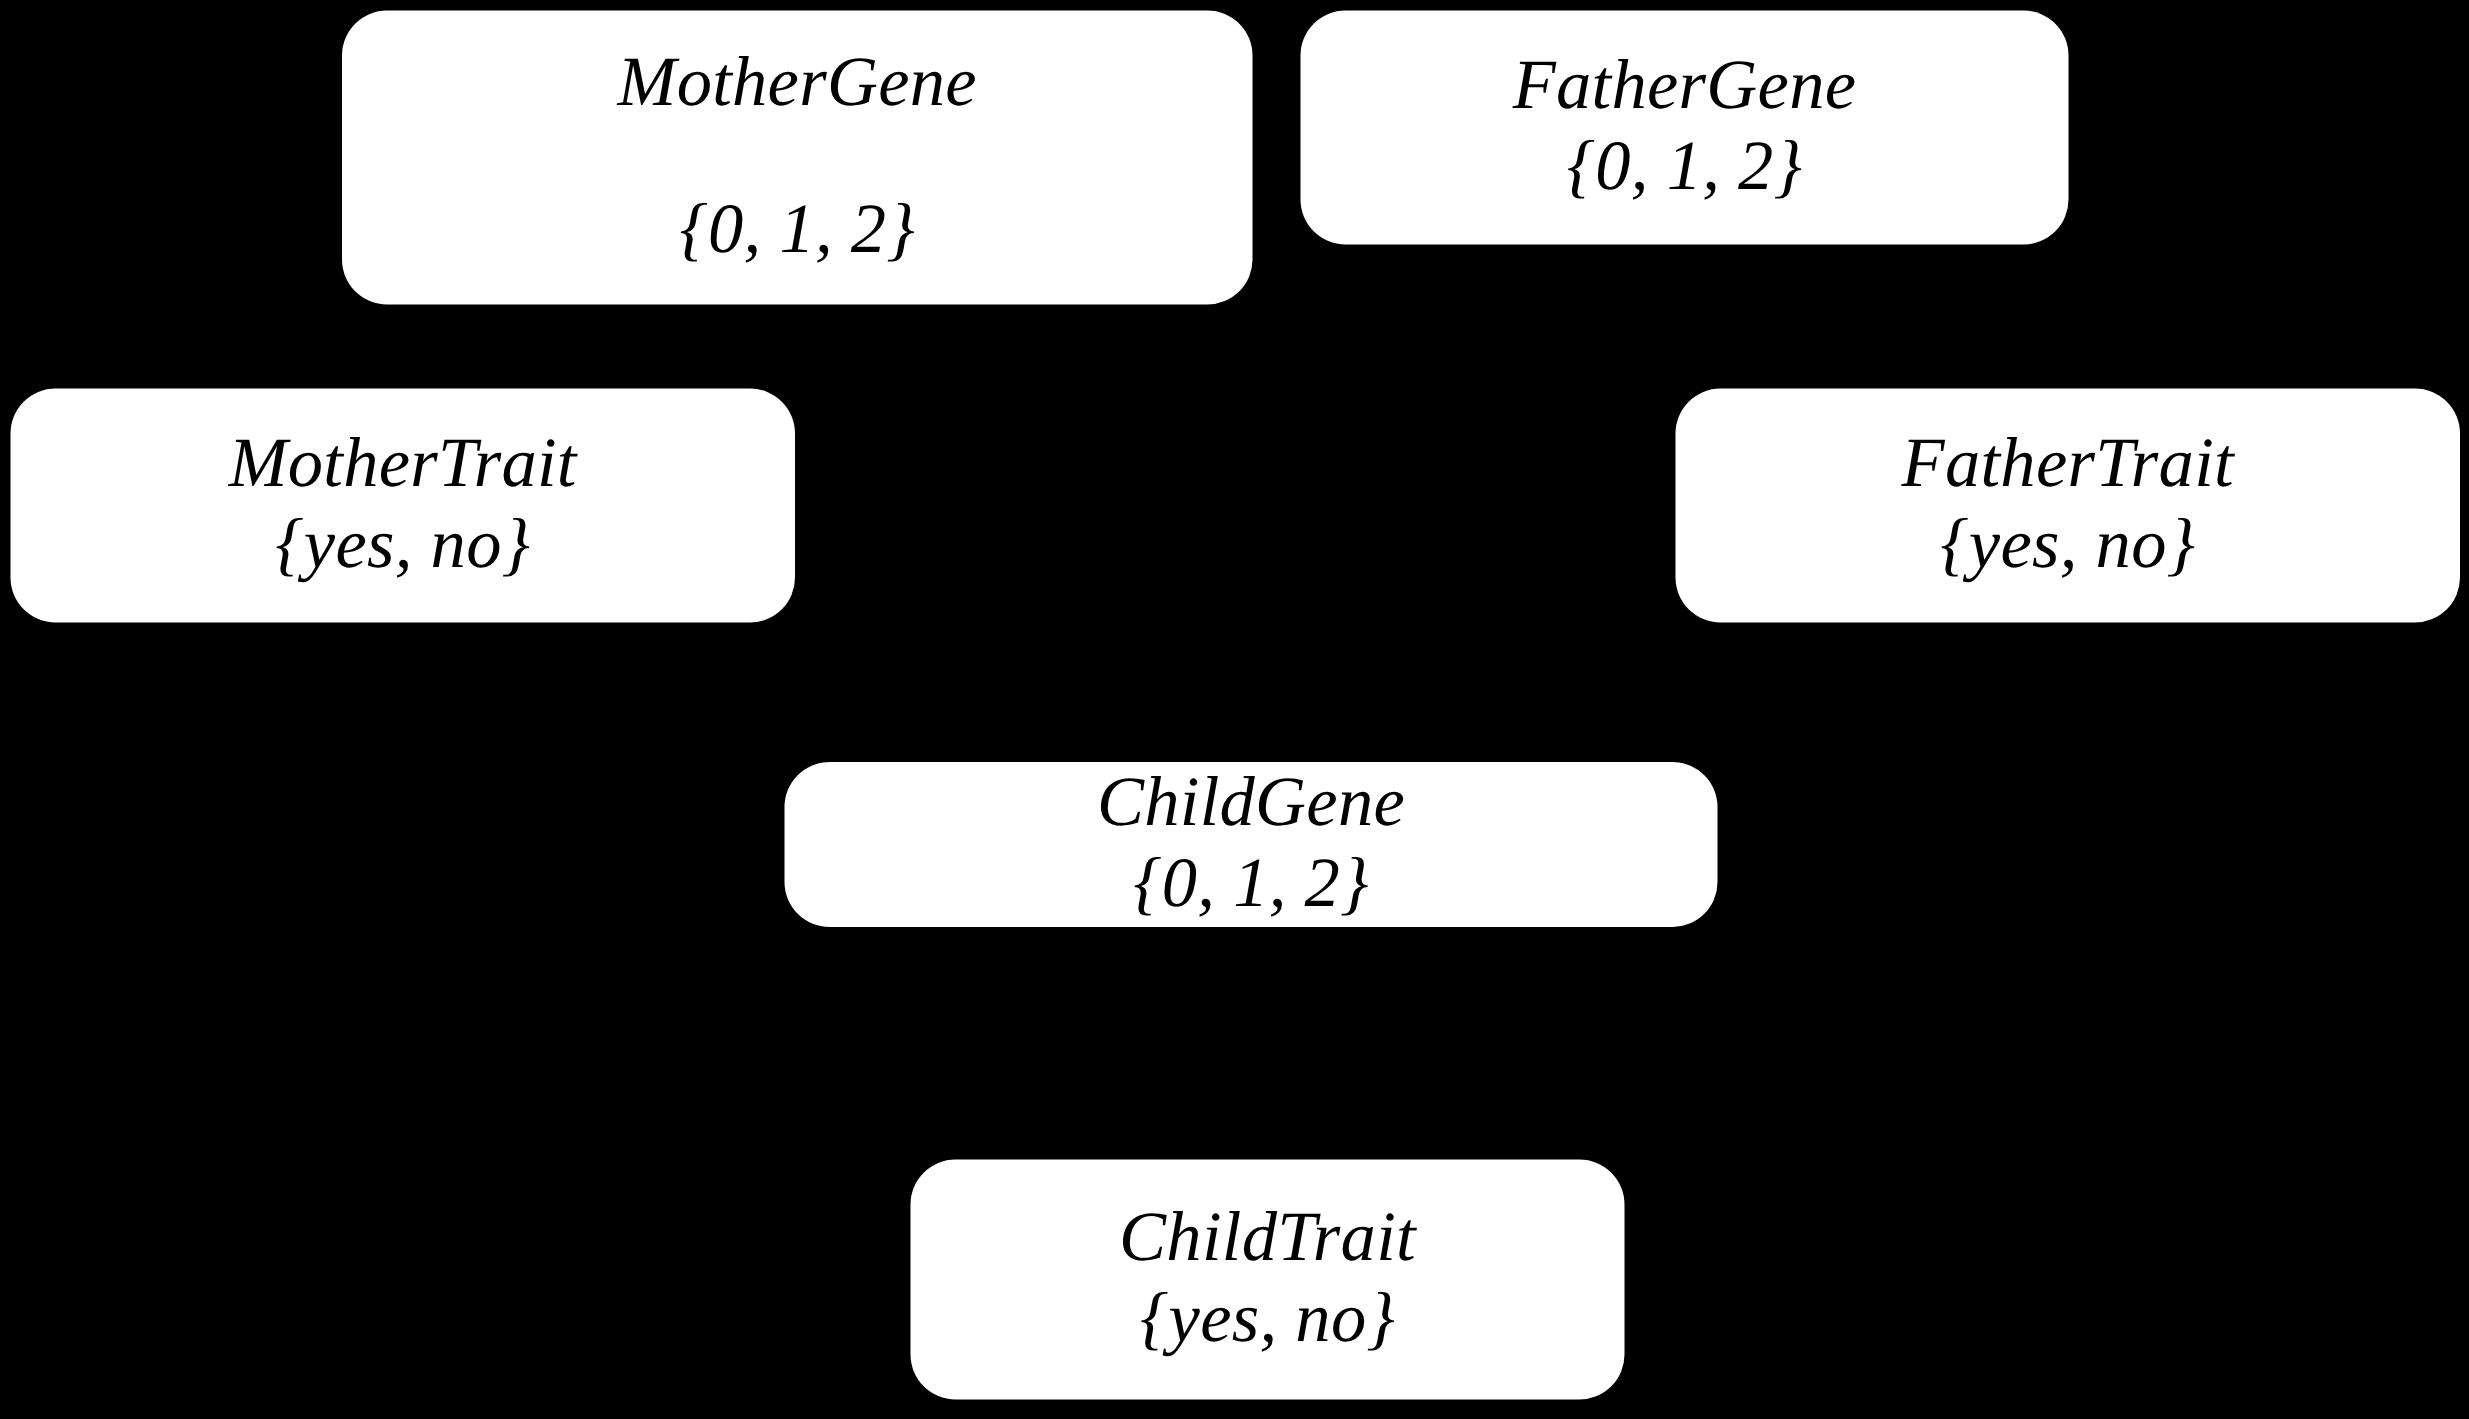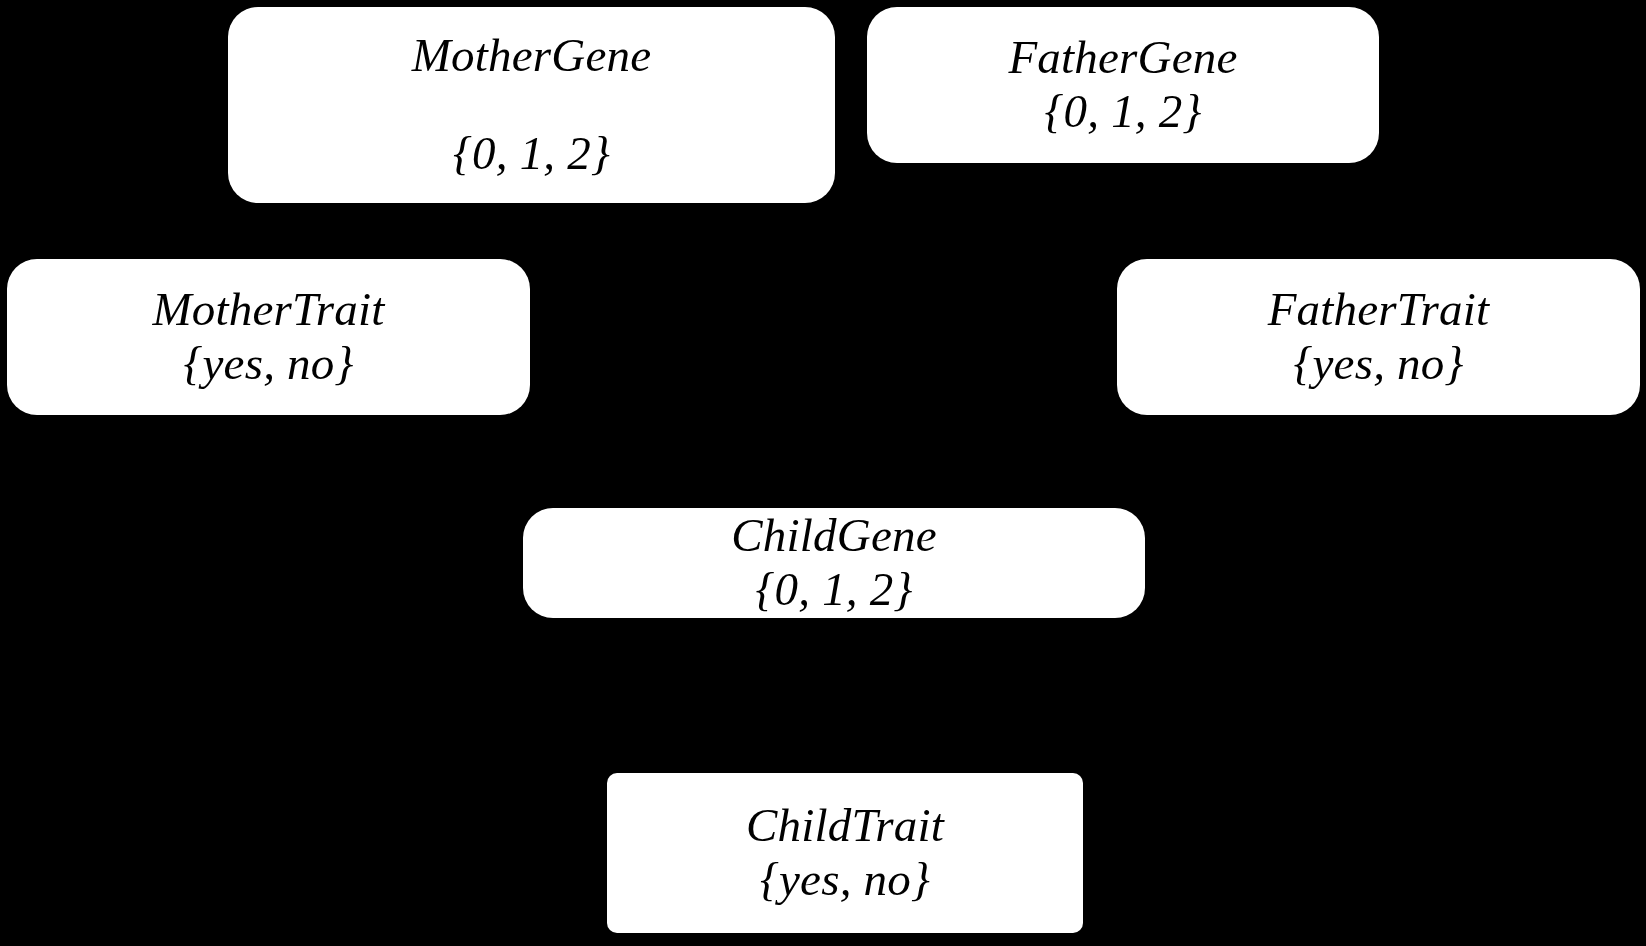--- a/index.html
+++ b/index.html
@@ -42,21 +42,21 @@
     white-space: nowrap;
     margin-top: 4px;
   }
 
   
   #node-mother-gene  { left: 228px;  top: 7px;   width: 607px; height: 196px; gap: 44px; }
   #node-father-gene  { left: 867px;  top: 7px;   width: 512px; height: 156px; }
   #node-mother-trait { left: 7px;    top: 259px; width: 523px; height: 156px; }
   #node-father-trait { left: 1117px; top: 259px; width: 523px; height: 156px; font-style: italic; }
   #node-child-gene   { left: 523px;  top: 508px; width: 622px; height: 110px; }
-  #node-child-trait  { left: 607px;  top: 773px; width: 476px; height: 160px; border-radius: 10px; }
+  #node-child-trait  { left: 607px;  top: 773px; width: 476px; height: 160px; }
 </style>
 </head>
 <body>
 
 <div id="canvas">
 
   <div class="node" id="node-mother-gene">
     <div class="node-label">MotherGene</div>
     <div class="node-domain">{0, 1, 2}</div>
   </div>

